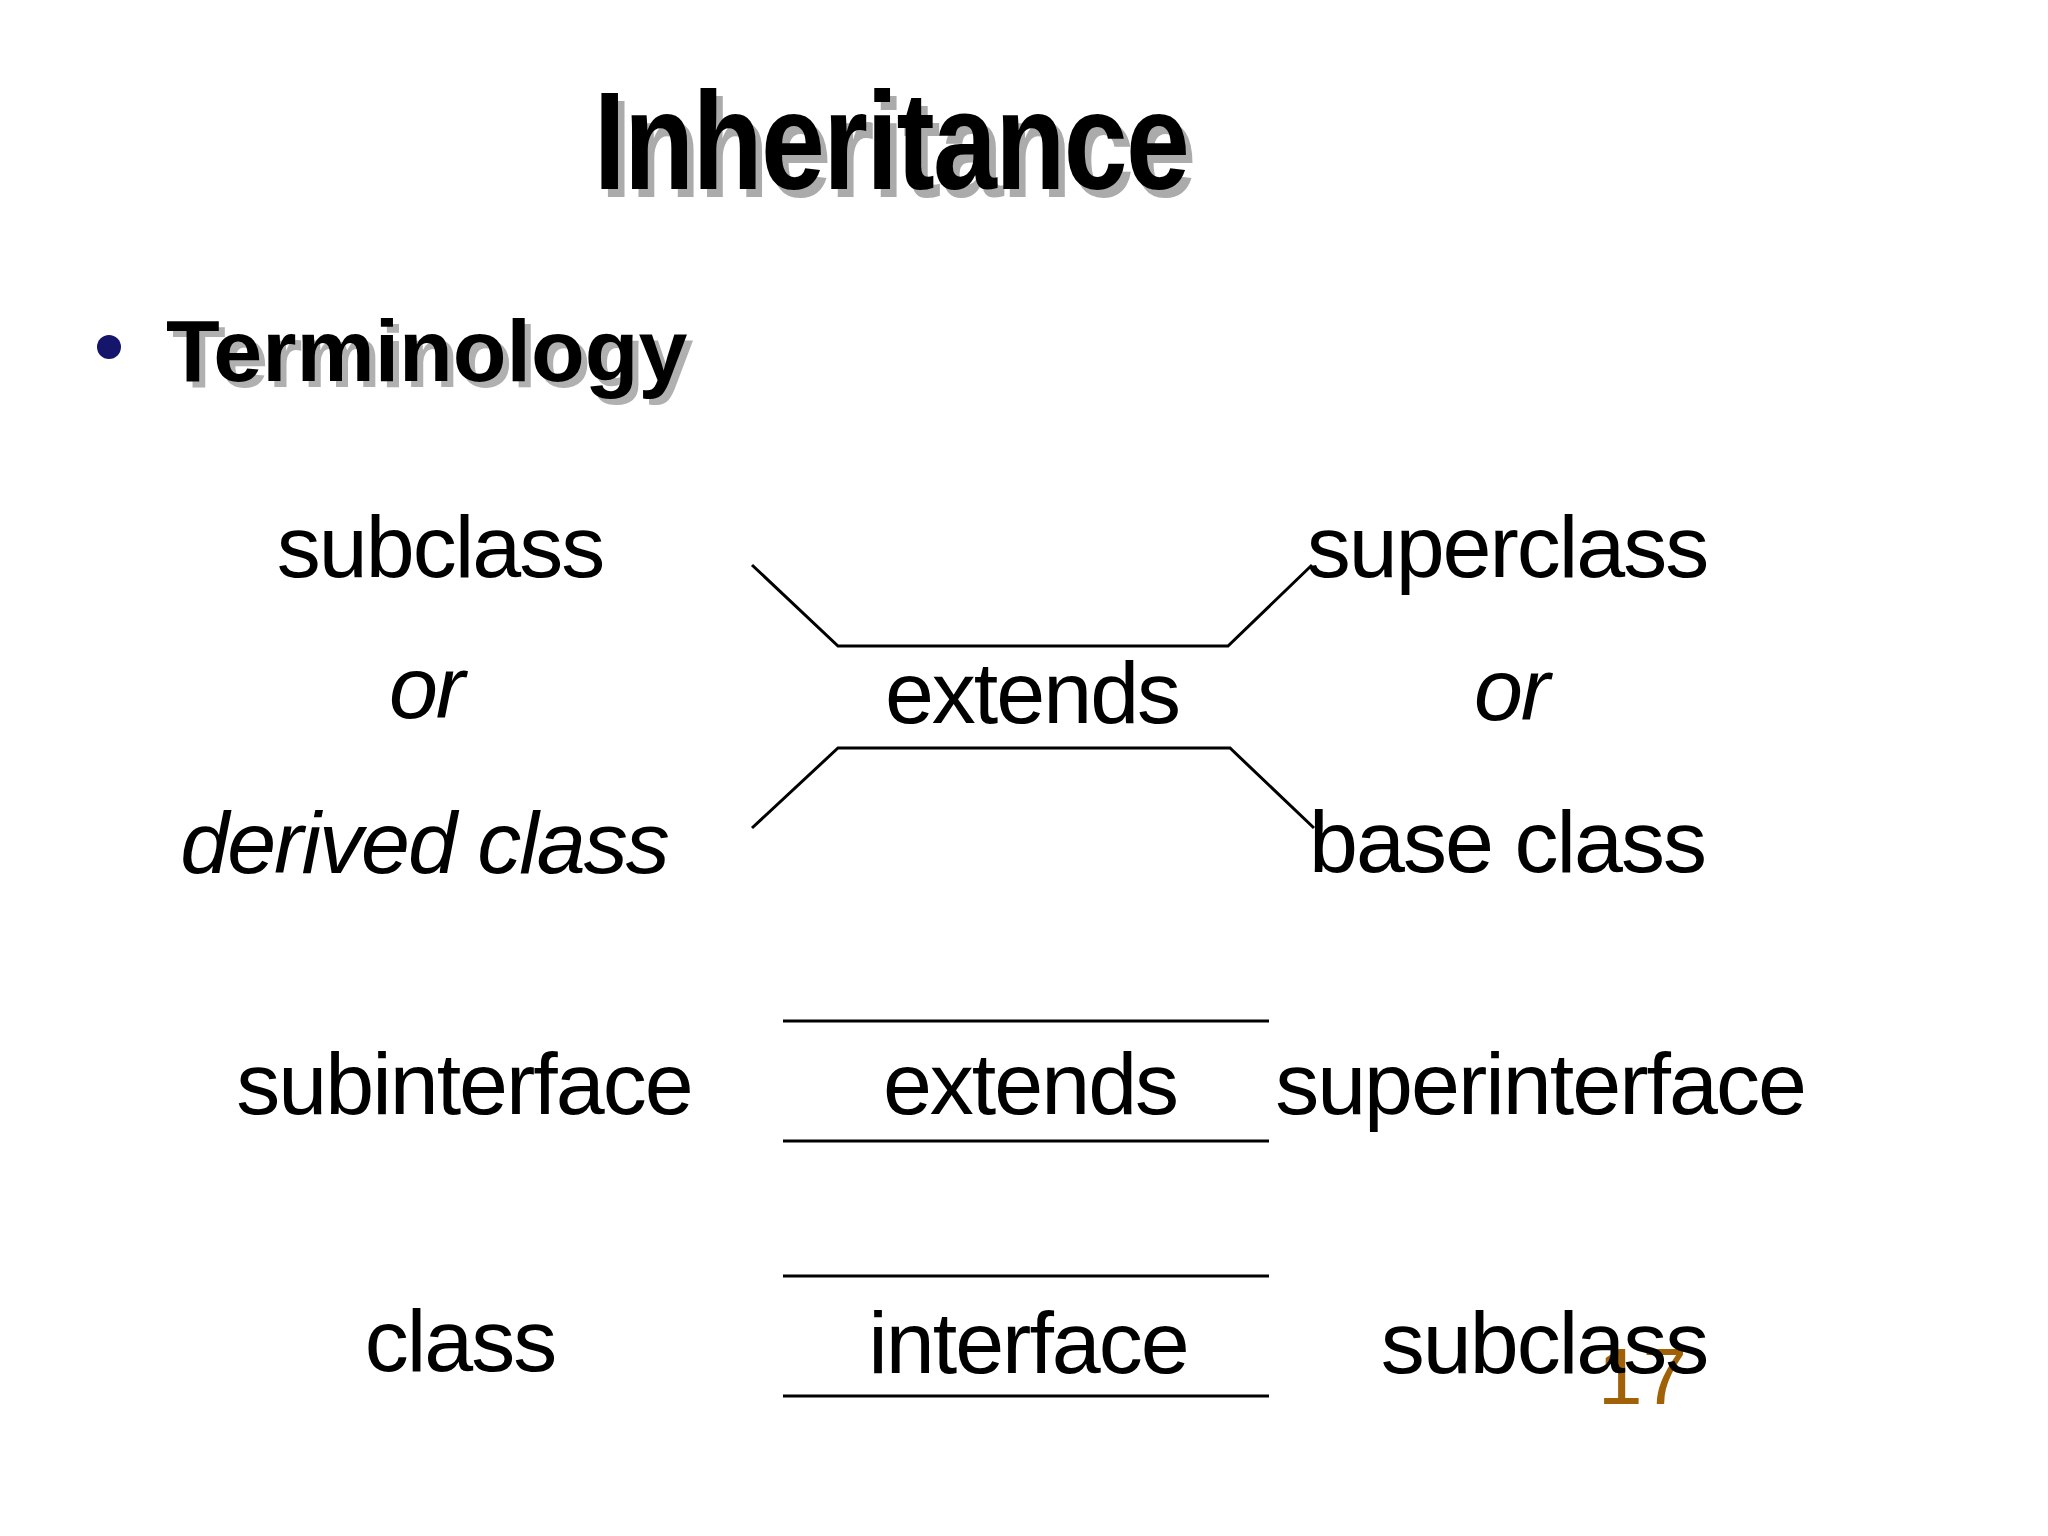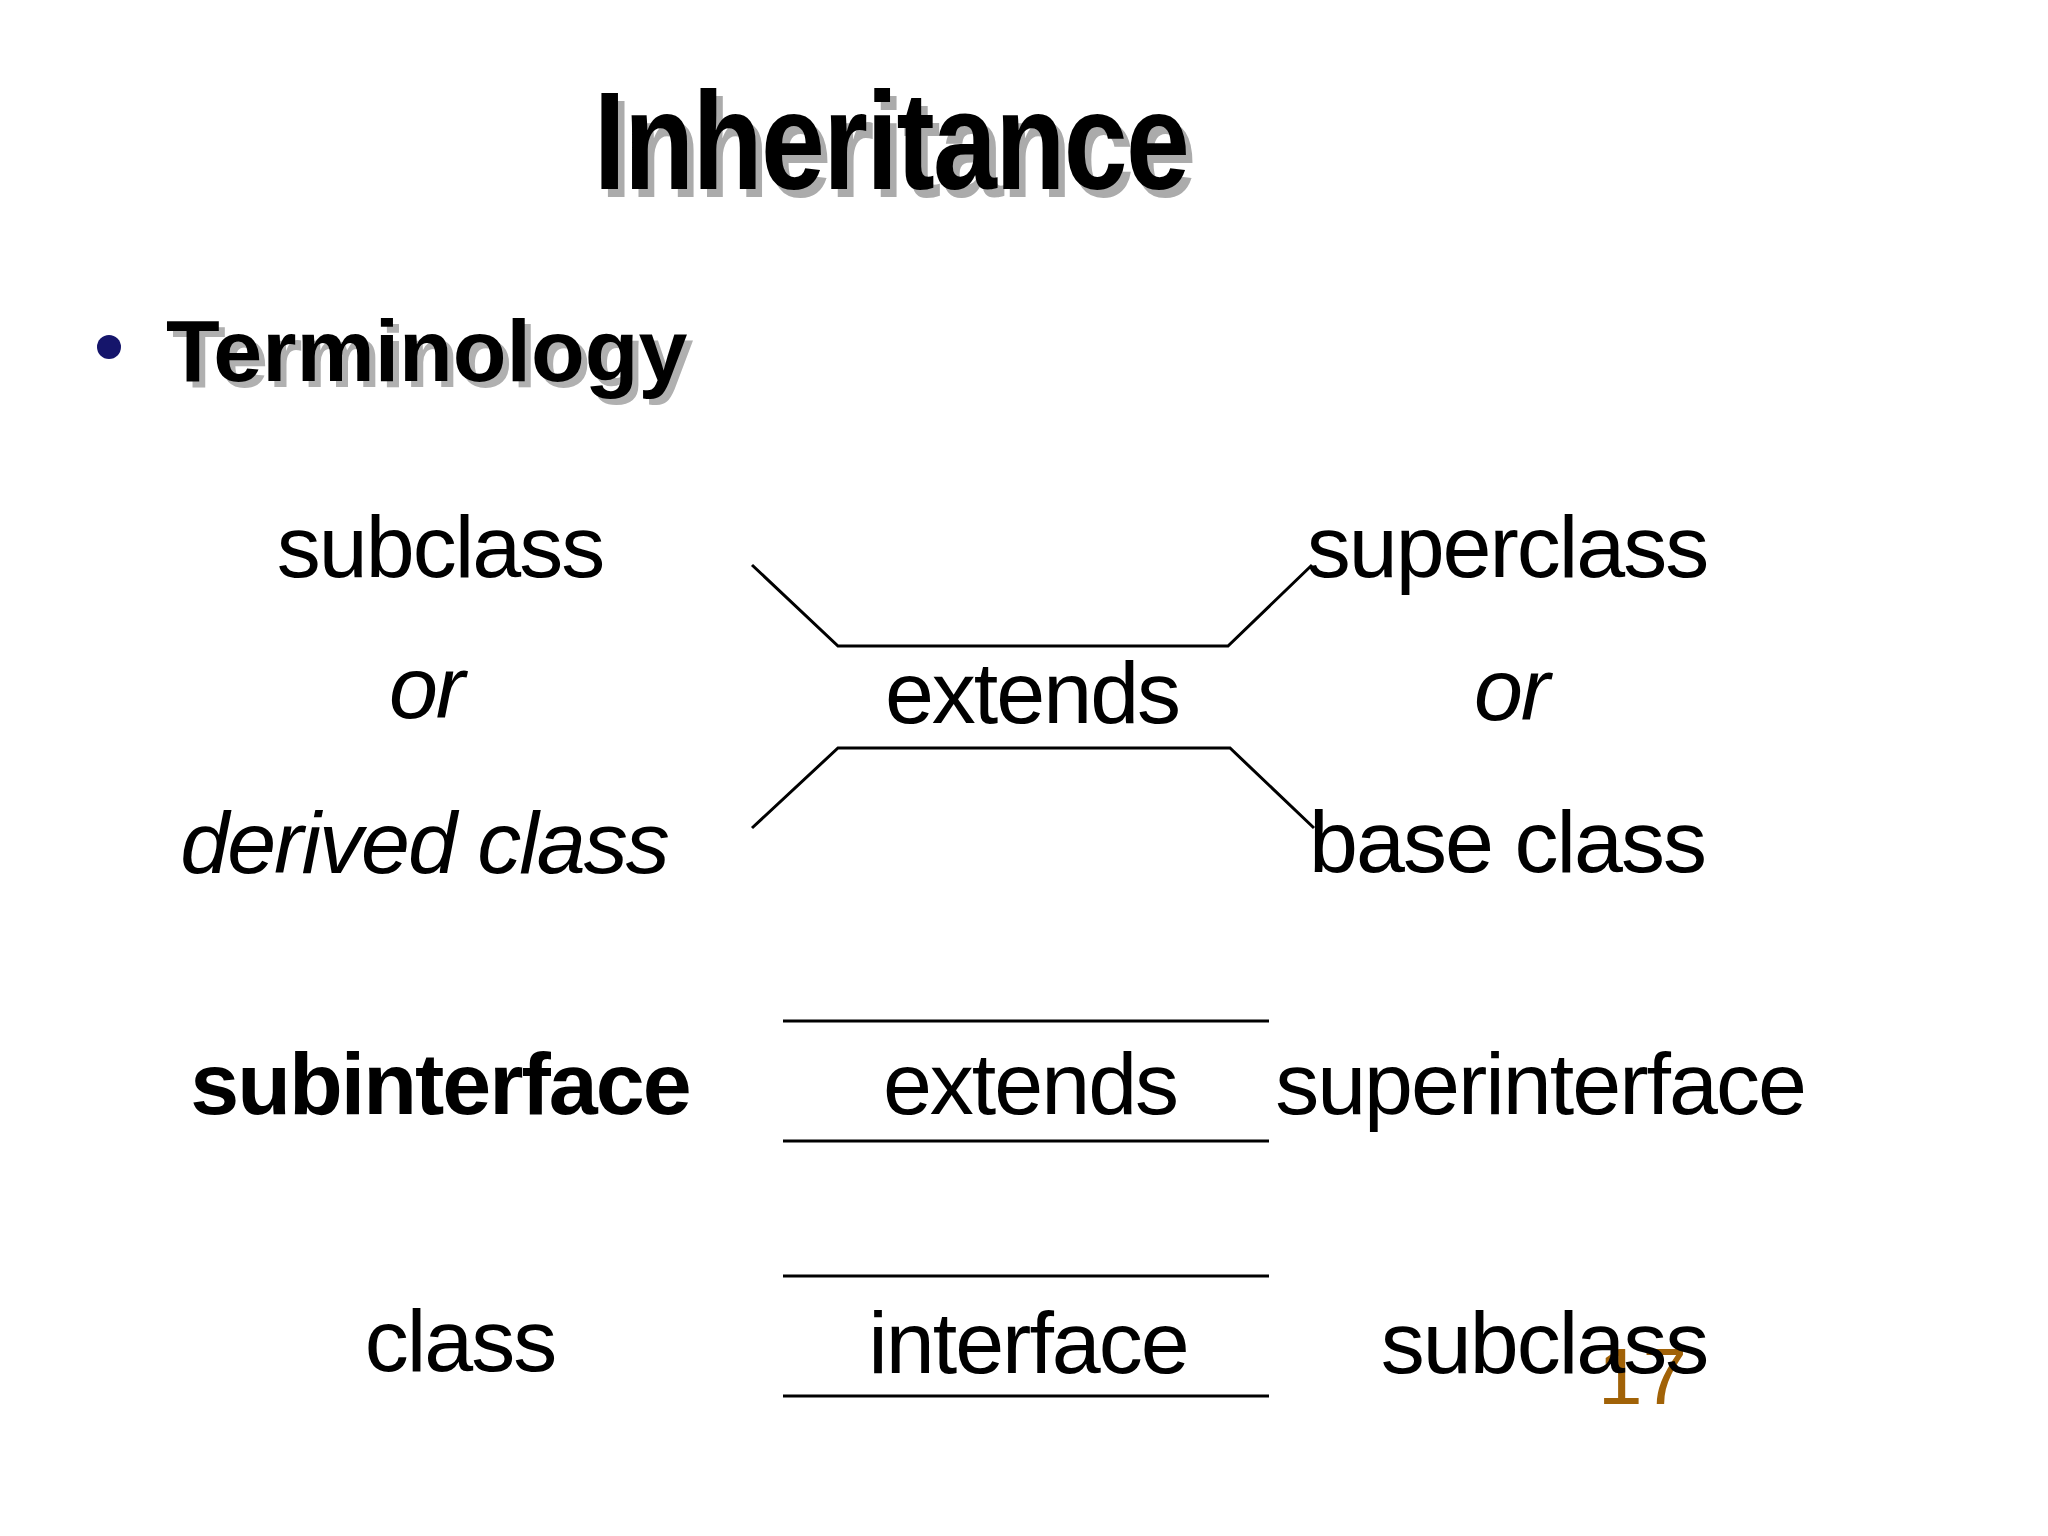--- a/index.html
+++ b/index.html
@@ -78,21 +78,21 @@
     line-height: 1;
   }
   
   .pos-subclass       { left: 420px;  top: 503px; margin-left: 20px; }
   .pos-or-left        { left: 426px;  top: 644px; }
   .pos-derived-class  { left: 424px;  top: 799px; font-style: italic; }
   .pos-extends-1      { left: 1032px; top: 649px; }
   .pos-superclass     { left: 1507px; top: 503px; }
   .pos-or-right       { left: 1511px; top: 646px; }
   .pos-base-class     { left: 1507px; top: 798px; }
-  .pos-subinterface   { left: 440px;  top: 1040px; font-weight: bold; }
+  .pos-subinterface   { left: 464px;  top: 1040px; }
   .pos-extends-2      { left: 1030px; top: 1040px; }
   .pos-superinterface { left: 1540px; top: 1040px; }
   .pos-class          { left: 460px;  top: 1297px; }
   .pos-implements     { left: 1028px; top: 1299px; }
   .pos-interface      { left: 1544px; top: 1299px; }
 </style>
 </head>
 <body>
 
 <div class="slide">

